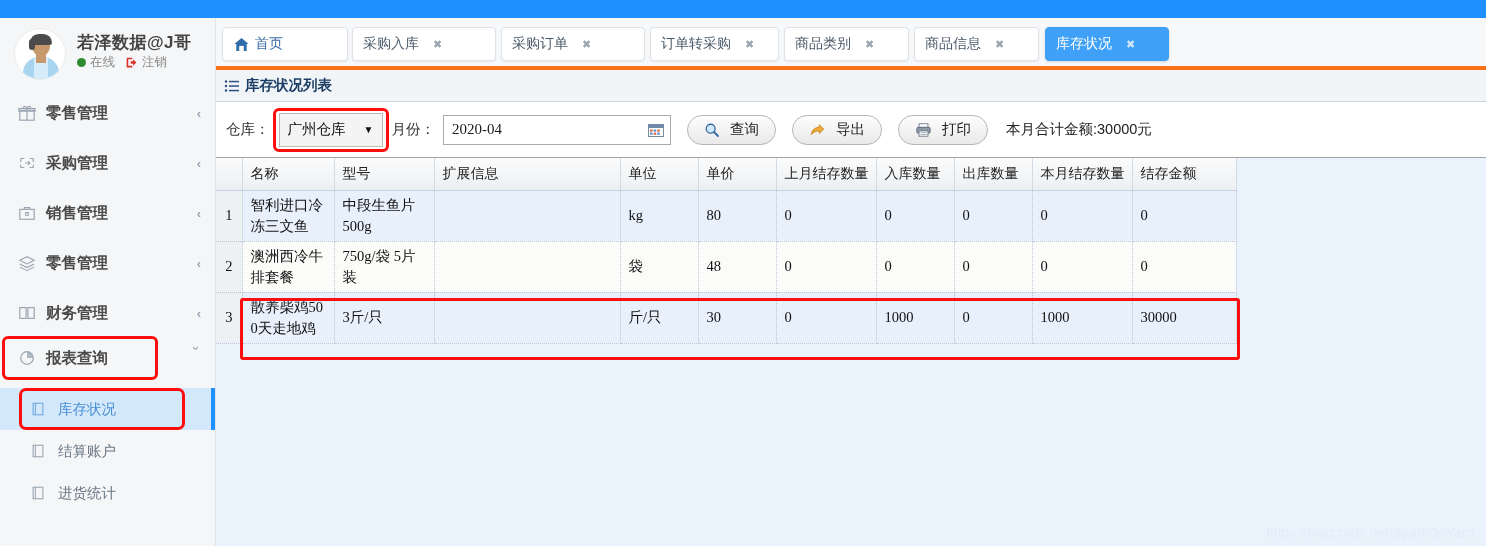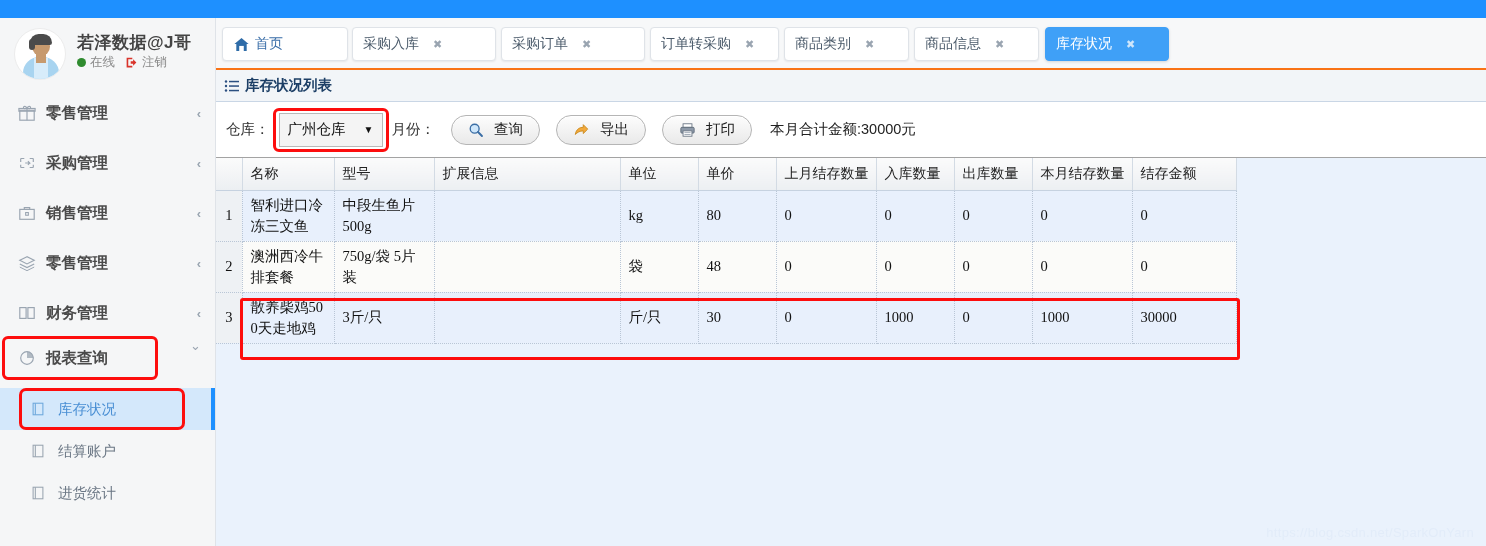--- a/index.html
+++ b/index.html
@@ -106,21 +106,21 @@
     width: 160px; height: 36px; margin-left: 22px; padding-left: 8px;
   }
   .subwrap-active { background:#d4e8fb; position:relative; height:42px; display:flex; align-items:center; }
   .subwrap-active::after {
     content:""; position:absolute; right:0; top:0; width:4px; height:100%; background:#1e90ff;
   }
 
   
   .tabbar {
     position: absolute; left: 216px; top: 18px; width: 1270px; height: 52px;
-    background: #f7f8f9; border-bottom: 2px solid #f97316;
+    background: #f7f8f9; border-bottom: 4px solid #f97316;
   }
   .tab {
     position: absolute; top: 9px; height: 34px;
     background: #fff; border: 1px solid #dfe3e8; border-radius: 4px;
     box-shadow: 0 1px 2px rgba(0,0,0,.07);
     display: flex; align-items: center; padding: 0 10px;
     font-size: 14px; color: #4a5a6a; cursor: pointer; white-space: nowrap;
   }
   .tab .tab-x { font-size: 11px; color: #9aa5b1; margin-left: 14px; }
   .tab.home { color:#3a6ea8; }
@@ -423,20 +423,35 @@
 
     <div class="toolbar">
       <span class="tb-label">仓库：</span>
       <span class="sel-wrap">
         <span class="sel">
           <span>广州仓库</span>
           <span class="caret">▼</span>
         </span>
       </span>
       <span class="tb-label">月份：</span>
+      <span class="month-input">
+        <span class="val">2020-04</span>
+        <span class="cal-ic">
+          <svg width="16" height="14" viewBox="0 0 16 14">
+              <rect x="0.5" y="1.5" width="15" height="12" fill="#fff" stroke="#7a8ba0"></rect>
+              <rect x="0.5" y="1.5" width="15" height="3.5" fill="#6f8aa8"></rect>
+              <rect x="2" y="6.5" width="2.6" height="2.2" fill="#e06a3b"></rect>
+              <rect x="5.6" y="6.5" width="2.6" height="2.2" fill="#5a8fd0"></rect>
+              <rect x="9.2" y="6.5" width="2.6" height="2.2" fill="#e06a3b"></rect>
+              <rect x="2" y="9.6" width="2.6" height="2.2" fill="#5a8fd0"></rect>
+              <rect x="5.6" y="9.6" width="2.6" height="2.2" fill="#e06a3b"></rect>
+              <rect x="9.2" y="9.6" width="2.6" height="2.2" fill="#5a8fd0"></rect>
+            </svg>
+        </span>
+      </span>
 
       <span class="btn">
         <span>
           <svg width="16" height="16" viewBox="0 0 18 18">
               <circle cx="7.5" cy="7.5" r="5" fill="#cfe7fb" stroke="#3b6ea5" stroke-width="1.5"></circle>
               <path d="M11.3 11.3l4.4 4.4" stroke="#3b6ea5" stroke-width="2.2" stroke-linecap="round"></path>
             </svg>
         </span>
         <span>查询</span>
       </span>

